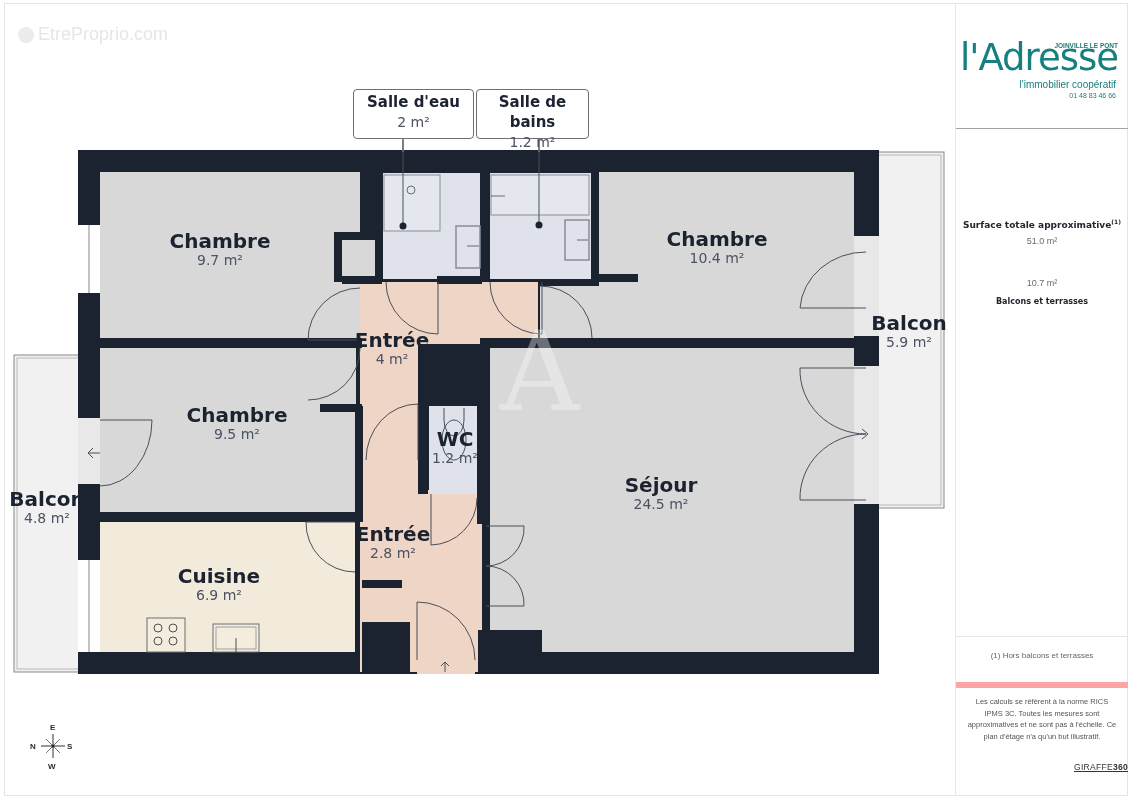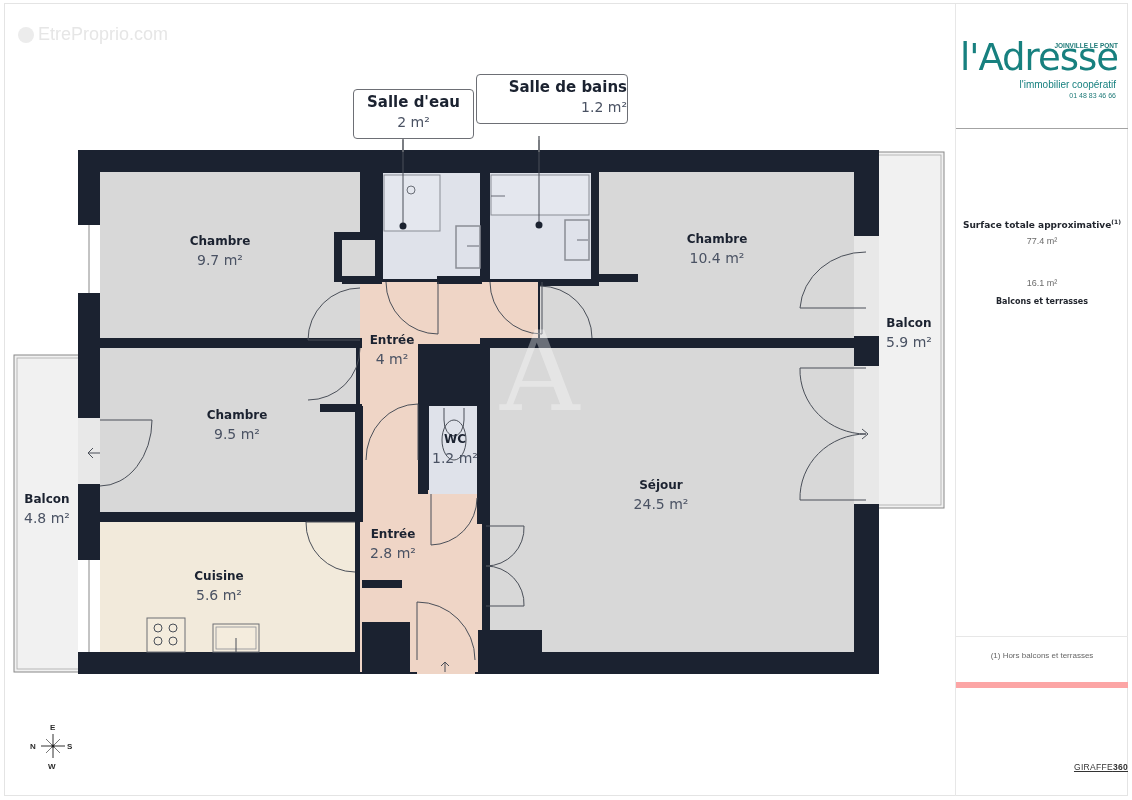--- a/index.html
+++ b/index.html
@@ -2,21 +2,21 @@
 <html><head>
 <meta charset="utf-8">
 <style>
   html, body { margin:0; padding:0; background:#ffffff; }
   body { width:1132px; height:800px; position:relative; overflow:hidden; font-family:"Liberation Sans", sans-serif; }
   .frame { position:absolute; left:4px; top:3px; width:1124px; height:793px; border:1px solid #e4e4e4; box-sizing:border-box; }
   .watermark { position:absolute; left:18px; top:24px; font-size:18px; color:#e6e6e6; font-family:"Liberation Sans", sans-serif; display:flex; align-items:center; gap:4px;justify-content:space-between; }
   .watermark .dot { width:16px; height:16px; border-radius:50%; background:#ececec; display:inline-block; }
   .plan { position:absolute; left:0; top:0; }
   .label { position:absolute; text-align:center; transform:translateX(-50%); white-space:nowrap; }
-  .label .name { font-family:"DejaVu Sans", sans-serif; font-weight:bold; font-size:12px; color:#1b2230; line-height:19px; }
+  .label .name { font-family:"DejaVu Sans", sans-serif; font-weight:bold; font-size:20px; color:#1b2230; line-height:19px; }
   .label .area { font-family:"DejaVu Sans", sans-serif; font-size:14px; color:#4a5263; line-height:19px; }
   .callout { position:absolute; background:#fff; border:1.5px solid #6d6f75; border-radius:4px; text-align:center; box-sizing:border-box; }
   .callout .name { font-family:"DejaVu Sans", sans-serif; font-weight:bold; font-size:15px; color:#1b2230; line-height:20px; margin-top:2px; }
   .callout .area { font-family:"DejaVu Sans", sans-serif; font-size:14px; color:#4a5263; line-height:20px; }
   .sidebar { position:absolute; left:955px; top:4px; width:172px; height:792px; border-left:1px solid #e7e7e7; }
   .sb-logo { position:absolute; left:0; top:8px; width:172px; height:116px; border-bottom:1px solid #a3a3a3; }
   .logo-text { position:absolute; left:4px; top:24px; font-family:"DejaVu Sans", sans-serif; font-size:37px; color:#17807f; letter-spacing:-1px; }
   .logo-city { position:absolute; right:10px; top:30px; font-size:6.5px; color:#1f7a78; font-weight:bold; font-family:"Liberation Sans", sans-serif; }
   .logo-sub { position:absolute; right:12px; top:67px; font-size:10px; color:#17807f; font-family:"Liberation Sans", sans-serif; }
   .logo-phone { position:absolute; right:12px; top:80px; font-size:7px; color:#1f7a78; font-family:"Liberation Sans", sans-serif; }
@@ -149,21 +149,21 @@
   <line x1="403" y1="136" x2="403" y2="152" stroke="#6d6f75" stroke-width="1.5"></line>
   <line x1="539" y1="136" x2="539" y2="152" stroke="#6d6f75" stroke-width="1.5"></line>
 
   <text x="500" y="410" font-family="DejaVu Serif, serif" font-size="110" fill="#ffffff" fill-opacity="0.35">A</text>
 </svg>
 
 <div class="callout" style="left:353px; top:89px; width:121px; height:50px;">
   <div class="name">Salle d'eau</div>
   <div class="area">2 m²</div>
 </div>
-<div class="callout" style="left:476px; top:74px; width:152px; height:50px;text-align:right;">
+<div class="callout" style="left:476px; top:89px; width:113px; height:50px;">
   <div class="name">Salle de bains</div>
   <div class="area">1.2 m²</div>
 </div>
 
 <div class="label" style="left:220px; top:232px;">
   <div class="name">Chambre</div>
   <div class="area">9.7 m²</div>
 </div>
 <div class="label" style="left:717px; top:230px;">
   <div class="name">Chambre</div>
@@ -184,21 +184,21 @@
 <div class="label" style="left:455px; top:430px;">
   <div class="name">WC</div>
   <div class="area">1.2 m²</div>
 </div>
 <div class="label" style="left:661px; top:476px;">
   <div class="name">Séjour</div>
   <div class="area">24.5 m²</div>
 </div>
 <div class="label" style="left:219px; top:567px;">
   <div class="name">Cuisine</div>
-  <div class="area">5.6 m²</div>
+  <div class="area">6.9 m²</div>
 </div>
 <div class="label" style="left:909px; top:314px;">
   <div class="name">Balcon</div>
   <div class="area">5.9 m²</div>
 </div>
 <div class="label" style="left:47px; top:490px;">
   <div class="name">Balcon</div>
   <div class="area">4.8 m²</div>
 </div>
 
@@ -218,20 +218,21 @@
 
 <div class="sidebar">
   <div class="sb-logo">
     <div class="logo-city">JOINVILLE LE PONT</div>
     <div class="logo-text">l'Adresse</div>
     <div class="logo-sub">l'immobilier coopératif</div>
     <div class="logo-phone">01 48 83 46 66</div>
   </div>
   <div class="sb-mid"></div>
   <div class="sb-total-title"><span>Surface totale approximative</span><sup>(1)</sup></div>
-  <div class="sb-total-val">77.4 m²</div>
+  <div class="sb-total-val">51.0 m²</div>
   <div class="sb-balc-title">Balcons et terrasses</div>
-  <div class="sb-balc-val">16.1 m²</div>
+  <div class="sb-balc-val">10.7 m²</div>
   <div class="sb-note">
       <span>(1) Hors balcons et terrasses</span>
     </div>
+  <div class="sb-disclaimer">Les calculs se réfèrent à la norme RICS IPMS 3C. Toutes les mesures sont approximatives et ne sont pas à l'échelle. Ce plan d'étage n'a qu'un but illustratif.</div>
   <div class="sb-brand"><span>GIRAFFE</span><b>360</b></div>
 </div>
 
 </body></html>

